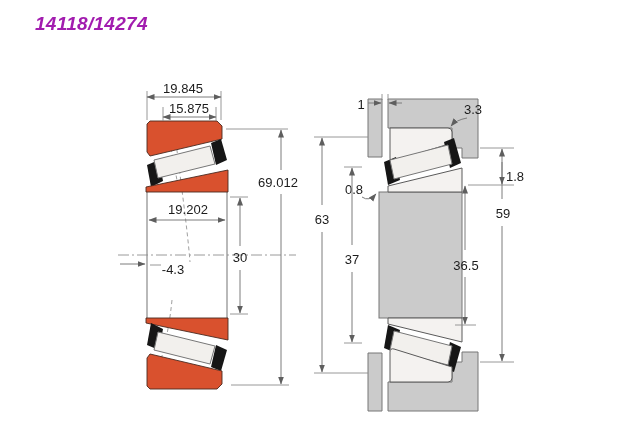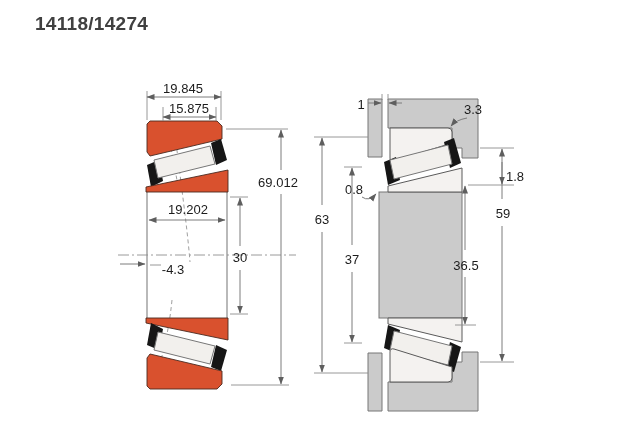--- a/index.html
+++ b/index.html
@@ -1,19 +1,19 @@
 <!DOCTYPE html>
 <html><head>
 <meta charset="utf-8">
 <style>
   html,body{margin:0;padding:0;background:#ffffff;}
   body{width:640px;height:440px;position:relative;overflow:hidden;
        font-family:"Liberation Sans",sans-serif;}
   .page-title{position:absolute;left:35px;top:13px;font-size:19px;font-weight:bold;
-       color:#404040;letter-spacing:.3px;}
+       color:#a21caf;letter-spacing:.3px;font-style:italic;}
   svg{position:absolute;left:0;top:0;}
   svg text{font-family:"Liberation Sans",sans-serif;font-size:13px;fill:#1c1c1c;}
   .orange{fill:#d9512e;stroke:#4a2a20;stroke-width:0.9;}
   .ring-white{fill:#f4f2f0;stroke:#5a5a5a;stroke-width:1;}
   .roller{fill:#f2f0ed;stroke:#777;stroke-width:1;}
   .cage{fill:#161616;stroke:none;}
   .housing{fill:#cbcbcb;stroke:#767676;stroke-width:1;}
   .shaft{fill:#cbcbcb;stroke:#767676;stroke-width:1;}
   .dim{stroke:#7c7c7c;stroke-width:1;fill:none;}
   .ext{stroke:#8d8d8d;stroke-width:0.9;fill:none;}

